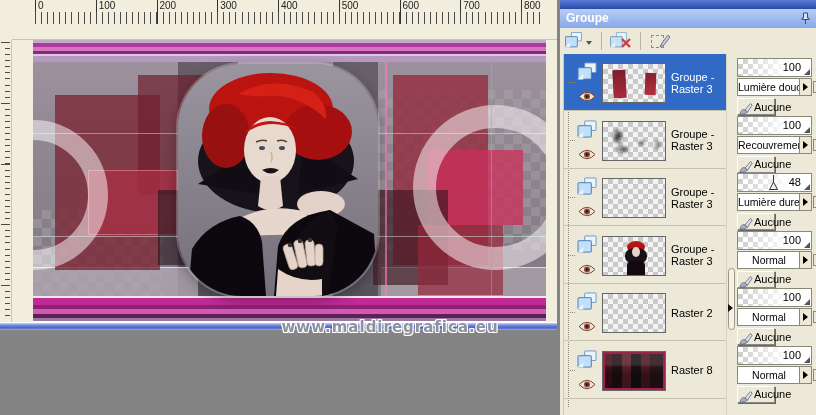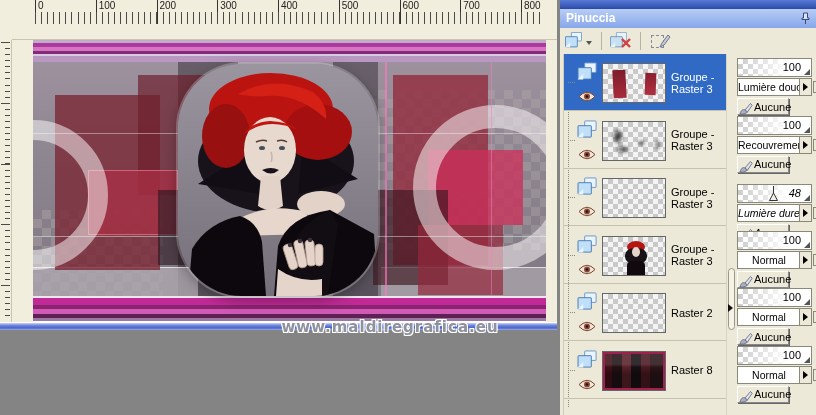--- a/index.html
+++ b/index.html
@@ -110,21 +110,21 @@
       linear-gradient(45deg,#ccc 25%,transparent 25%,transparent 75%,#ccc 75%),
       linear-gradient(45deg,#ccc 25%,transparent 25%,transparent 75%,#ccc 75%);
     background-position:0 0,0 0,5px 5px; background-size:100% 100%,10px 10px,10px 10px; }
   .opacity-box .val { position:absolute; right:10px; top:2px; font-size:11px; color:#000; }
   .opacity-box .corner { position:absolute; right:1px; bottom:1px; width:0; height:0; border-bottom:6px solid #555; border-left:6px solid transparent; }
   .opacity-box svg.thumb { position:absolute; top:1px; }
   .blend-box { position:relative; margin-left:2px; margin-top:1px; width:75px; height:18px; background:#fff; border:1px solid #8a8878; }
   .blend-box .blabel { position:absolute; left:0; top:2px; width:62px; text-align:center; font-size:10.5px; white-space:nowrap; overflow:hidden; color:#000; }
   .blend-box .barrow { position:absolute; right:0; top:0; width:12px; height:16px; background:#ece9d8; border-left:1px solid #8a8878; }
   .blend-box .barrow::after { content:''; position:absolute; left:3px; top:4px; border-top:4px solid transparent; border-bottom:4px solid transparent; border-left:5px solid #000; }
-  .aucune-btn { position:relative; margin-left:2px; margin-top:2px; width:52px; height:17px; background:#ece9d8;
+  .aucune-btn { position:relative; margin-left:2px; margin-top:2px; width:38px; height:17px; background:#ece9d8;
     border:1px solid #888; border-top-color:#fff; border-left-color:#fff; box-shadow:1px 1px 0 #666; display:flex; align-items:center; }
   .aucune-btn .albl { font-size:11px; color:#000; margin-left:16px; }
   .aucune-btn svg { position:absolute; left:1px; top:1px; }
   .edge-chip { position:absolute; right:-2px; top:27px; width:5px; height:12px; background:#ece9d8; border:1px solid #8a8878; }
 </style>
 </head>
 <body>
 
 <div class="win-frame">
   <div class="ruler-corner"></div>
@@ -238,21 +238,21 @@
 </div>
 
 <div class="watermark">
   <div class="l2">www.maldiregrafica.eu</div>
 </div>
 
 <div class="palette">
   <div class="palette-topstrip"></div>
 
   <div class="palette-title">
-    <span>Pinuccia</span>
+    <span>Groupe</span>
     <span class="pin">
       <svg width="11" height="13" viewBox="0 0 11 13">
           <path d="M3.5 1 h4 v5 h1.5 v1.5 H2 V6 h1.5 Z" fill="#d8e2f8" stroke="#3a4a7a" stroke-width="1"></path>
           <line x1="5.5" y1="7.5" x2="5.5" y2="12" stroke="#3a4a7a" stroke-width="1"></line>
         </svg>
     </span>
   </div>
 
   <div class="palette-toolbar">
     <div class="tbtn" style="width:30px;">
@@ -416,21 +416,21 @@
         </div>
         <div class="aucune-btn">
           <svg width="15" height="15" viewBox="0 0 15 15">
             <path d="M1 14 C2 10 4 9 6 10 L8.5 12 C6.5 14 3 14.6 1 14 Z" fill="#aab0c0" stroke="#5a6078" stroke-width="0.8"></path>
             <path d="M6 10 L11.5 3.5 L13.2 5.2 L8.5 12 Z" fill="#e0e4ee" stroke="#5a6078" stroke-width="0.8"></path>
           </svg>
           <span class="albl">Aucune</span>
         </div>
         <span class="edge-chip"></span>
       </div>
-      <div class="cgroup" style="top: 126px; font-style: italic;">
+      <div class="cgroup" style="top: 115px;">
         <div class="opacity-box">
           <svg class="thumb" style="left:29.759999999999998px" width="11" height="16" viewBox="0 0 11 16">
             <line x1="5.5" y1="0" x2="5.5" y2="7" stroke="#333" stroke-width="1"></line>
             <path d="M5.5 7 L1.5 14.5 H9.5 Z" fill="#f4f1e4" stroke="#333" stroke-width="1"></path>
           </svg>
           <span class="val">48</span>
           <span class="corner"></span>
         </div>
         <div class="blend-box">
           <span class="blabel">Lumière dure</span>

